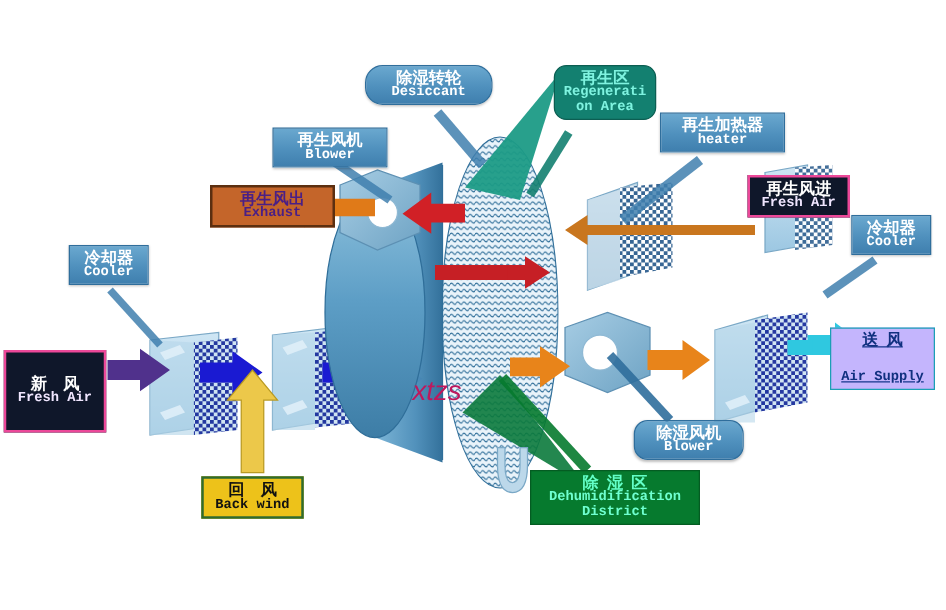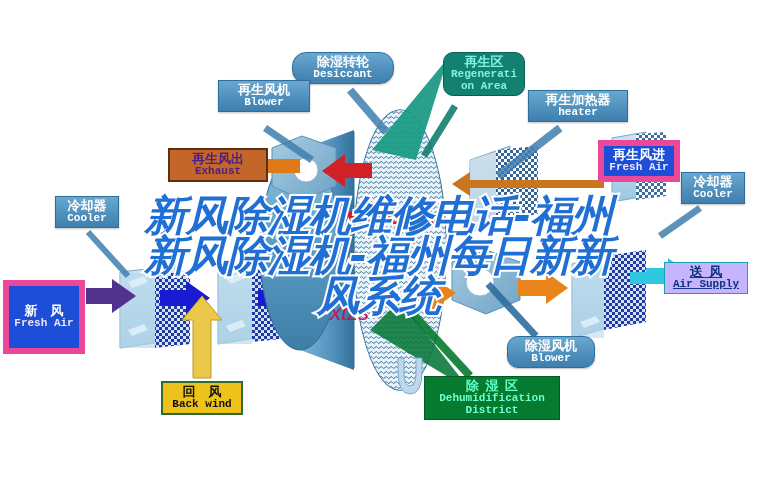--- a/index.html
+++ b/index.html
@@ -10,35 +10,35 @@
   
   .lbl{position:absolute;box-sizing:border-box;text-align:center;line-height:1.08;
        white-space:pre;letter-spacing:0px;}
   .lbl .cn{display:block;font-family:"Liberation Serif",serif;font-weight:bold;font-size:13px;}
   .lbl .en{display:block;font-family:"Liberation Mono","DejaVu Sans Mono",monospace;font-weight:bold;font-size:11px;}
 
   .lbl.blue{background:linear-gradient(180deg,#6aa8cf 0%,#4f90bd 55%,#3f7fae 100%);
             border:1px solid #2f6e9c;color:#ffffff;
             box-shadow:0 1px 2px rgba(0,0,0,.25);}
   .lbl.teal{background:#138070;border:1px solid #0c5e52;color:#7ff3e0;}
-  .lbl.purple{background:#1d4ed8;border:6px solid #ec4899;color:#ffffff;}
+  .lbl.purple{background:#0f172a;border:2px solid #ec4899;color:#ffffff;}
   .lbl.purple .cn{color:#ffffff;}
   .lbl.purple .en{color:#f0e6ff;}
   .lbl.orange{background:#c4652a;border:2px solid #5c2f10;color:#3b1c6b;}
   .lbl.orange .cn{color:#4a1f86;}
   .lbl.orange .en{color:#4a1f86;}
   .lbl.yellow{background:#edc21a;border:2px solid #2f6b2f;color:#1b1b1b;}
   .lbl.yellow .cn{color:#111;}
   .lbl.yellow .en{color:#111;}
   .lbl.green{background:#067a2e;border:1px solid #045c22;color:#63ffb0;text-align:center;}
   .lbl.green .cn{color:#63ffc8;}
   .lbl.green .en{color:#6fffd0;}
   .lbl.cyan{background:#c4b5fd;border:1px solid #1b9fb5;color:#14368c;text-decoration:underline;}
   .lbl.cyan .cn{color:#10307f;}
-  .lbl.cyan .en{color:#10307f;}
+  .lbl.cyan .en{color:#10307f;margin-top:18px;}
 
   
   #overlay{position:absolute;left:0;top:196px;width:757px;text-align:center;
            font-family:"DejaVu Sans","Liberation Sans",sans-serif;font-weight:bold;
            font-size:42px;line-height:40px;color:#1f6fd4;font-style:italic;
            letter-spacing:-1px;
            -webkit-text-stroke:4px #ffffff;paint-order:stroke fill;
            text-shadow:0 0 0 #fff;}
   #overlay .ln{display:block;}
   #wm{position:absolute;left:330px;top:300px;font-size:22px;color:#be185d;
@@ -214,35 +214,30 @@
       <path d="M88 232 L128 276" stroke="#3f7fae" stroke-width="6" opacity=".85"></path>
       <path d="M536 336 L488 284" stroke="#2f6e9c" stroke-width="7" opacity=".9"></path>
       <path d="M470 376 L402 302" stroke="#067a2e" stroke-width="8" opacity=".9"></path>
     </g>
   </svg>
 
   <div id="wm">xtzs</div>
 
   <div id="labels">
       <div class="lbl blue" style="left: 292px; top: 52px; min-width: 102px; padding: 2px 16px; border-radius: 14px;"><span class="cn">除湿转轮</span><span class="en">Desiccant</span></div>
-      <div class="lbl blue" style="left: 218px; top: 80px; min-width: 92px; padding: 2px 4px;"><span class="cn">再生风机</span><span class="en">Blower</span></div>
+      <div class="lbl blue" style="left: 218px; top: 102px; min-width: 92px; padding: 2px 4px;"><span class="cn">再生风机</span><span class="en">Blower</span></div>
       <div class="lbl teal" style="left: 443px; top: 52px; min-width: 82px; padding: 2px 4px; border-radius: 10px;"><span class="cn">再生区</span><span class="en">Regenerati
 on Area</span></div>
       <div class="lbl blue" style="left: 528px; top: 90px; min-width: 100px; padding: 2px 4px;"><span class="cn">再生加热器</span><span class="en">heater</span></div>
       <div class="lbl purple" style="left: 598px; top: 140px; min-width: 82px; padding: 2px 4px;"><span class="cn">再生风进</span><span class="en">Fresh Air</span></div>
       <div class="lbl orange" style="left: 168px; top: 148px; min-width: 72px; padding: 2px 22px;"><span class="cn">再生风出</span><span class="en">Exhaust</span></div>
       <div class="lbl blue" style="left: 55px; top: 196px; min-width: 64px; padding: 2px 4px;"><span class="cn">冷却器</span><span class="en">Cooler</span></div>
       <div class="lbl blue" style="left: 681px; top: 172px; min-width: 64px; padding: 2px 4px;"><span class="cn">冷却器</span><span class="en">Cooler</span></div>
       <div class="lbl purple" style="left: 3px; top: 280px; min-width: 82px; padding: 18px 4px;"><span class="cn">新    风</span><span class="en">Fresh Air</span></div>
       <div class="lbl cyan" style="left: 664px; top: 262px; min-width: 84px; padding: 2px 4px;"><span class="cn">送  风</span><span class="en">Air Supply</span></div>
       <div class="lbl yellow" style="left: 161px; top: 381px; min-width: 82px; padding: 2px 4px;"><span class="cn">回    风</span><span class="en">Back wind</span></div>
       <div class="lbl blue" style="left: 507px; top: 336px; min-width: 88px; padding: 2px 4px; border-radius: 11px;"><span class="cn">除湿风机</span><span class="en">Blower</span></div>
       <div class="lbl green" style="left: 424px; top: 376px; min-width: 136px; padding: 2px 4px;"><span class="cn">除  湿  区</span><span class="en">Dehumidification
 District</span></div>
     </div>
 
-  <div id="overlay">
-    <span class="ln">新风除湿机维修电话-福州</span>
-    <span class="ln">新风除湿机-福州每日新新</span>
-    <span class="ln">风系统</span>
-  </div>
 
 </div>
 
 </body></html>

